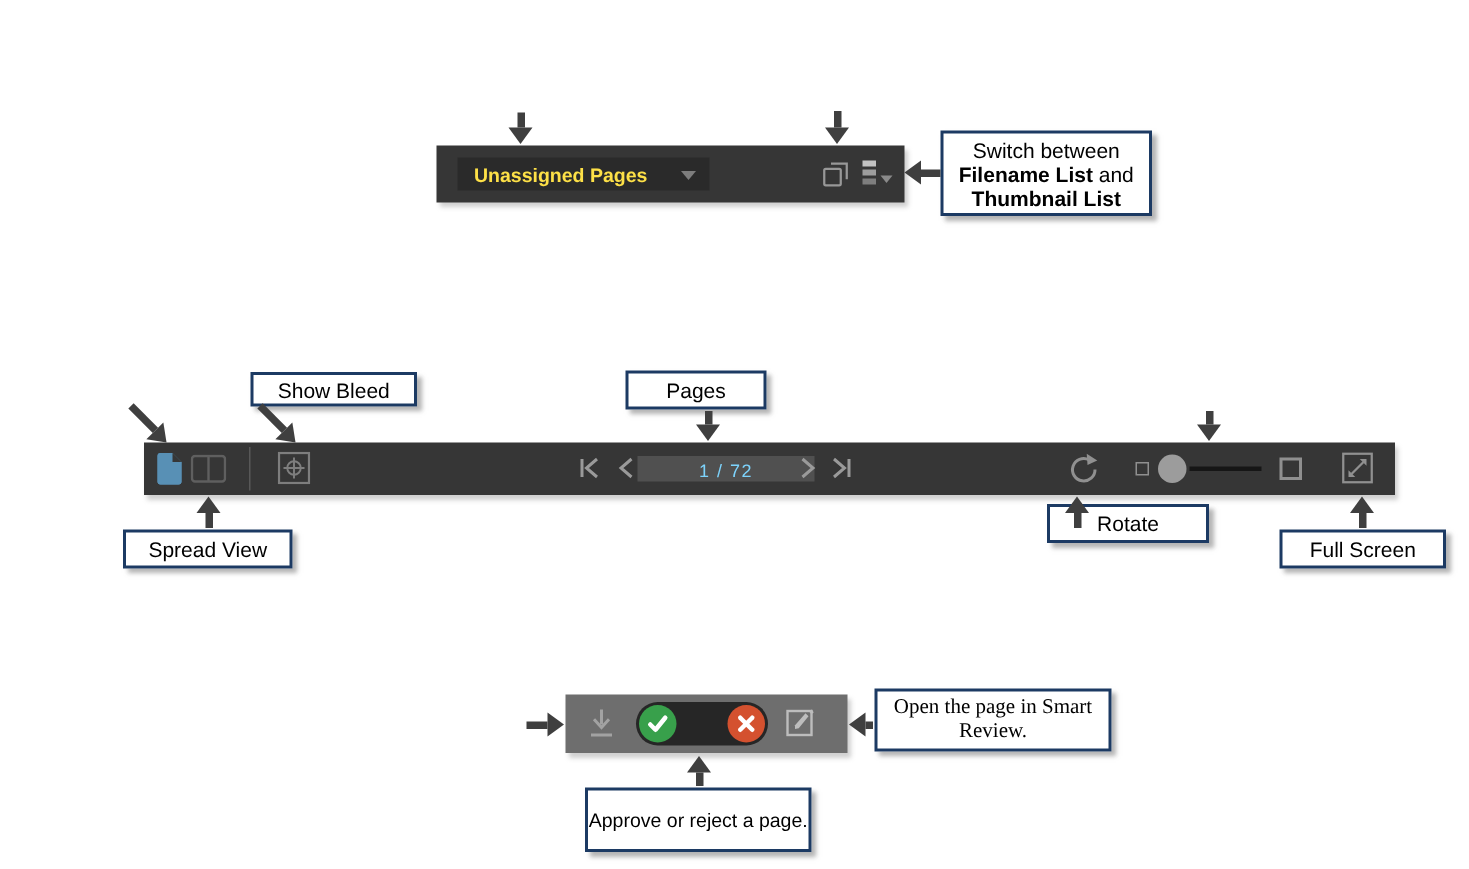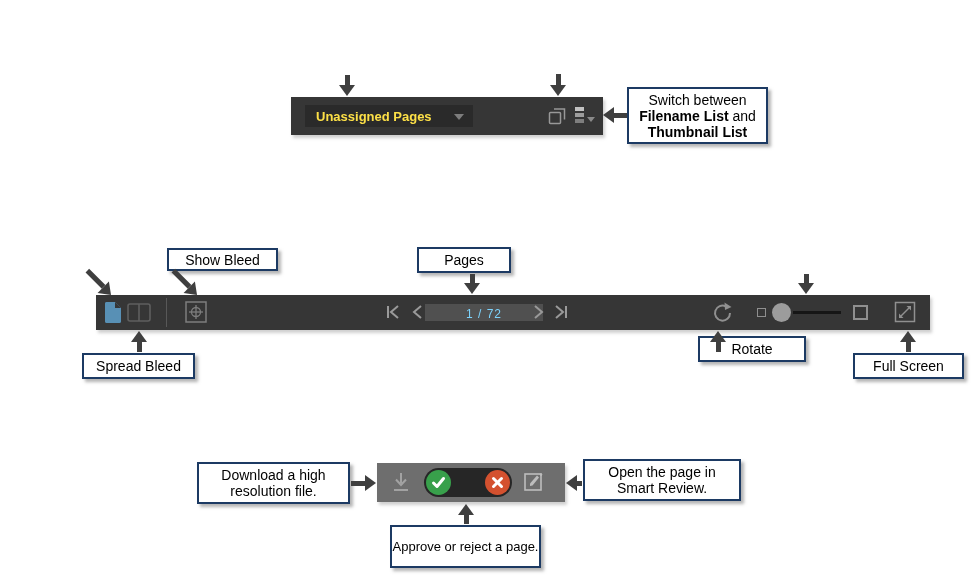--- a/index.html
+++ b/index.html
@@ -159,35 +159,32 @@
     <div><span class="b">Filename List</span><span> and</span></div>
     <div><span class="b">Thumbnail List</span></div>
   </div>
   <div class="callout" style="left:167px;top:248px;width:111px;height:23px;">
     <span>Show Bleed</span>
   </div>
   <div class="callout" style="left:417px;top:247px;width:94px;height:26px;">
     <span>Pages</span>
   </div>
   <div class="callout" style="left:82px;top:353px;width:113px;height:26px;">
-    <span>Spread Bleed</span>
+    <span>Spread View</span>
   </div>
   <div class="callout" style="left:662px;top:336px;width:108px;height:26px;margin-left:36px;">
     <span>Rotate</span>
   </div>
   <div class="callout" style="left:853px;top:353px;width:111px;height:26px;text-align:right;">
     <span>Full Screen</span>
   </div>
-  <div class="callout" style="left:197px;top:462px;width:153px;height:42px;padding:0 8px;">
-    <span>Download a high resolution file.</span>
-  </div>
   <div class="callout" style="left:390px;top:525px;width:151px;height:43px;font-size:13px;">
     <span>Approve or reject a page.</span>
   </div>
-  <div class="callout" style="left:583px;top:459px;width:158px;height:42px;padding:0 6px;">
+  <div class="callout" style="left:583px;top:459px;width:158px;height:42px;padding:0 6px;font-family:Liberation Serif, serif;">
     <span>Open the page in Smart Review.</span>
   </div>
 
   <div class="arr v down" style="left:339px;top:75px;height:21px;">
       <div class="shaft"></div>
       <div class="head"></div>
     </div>
   <div class="arr v down" style="left:550px;top:74px;height:22px;">
       <div class="shaft"></div>
       <div class="head"></div>

